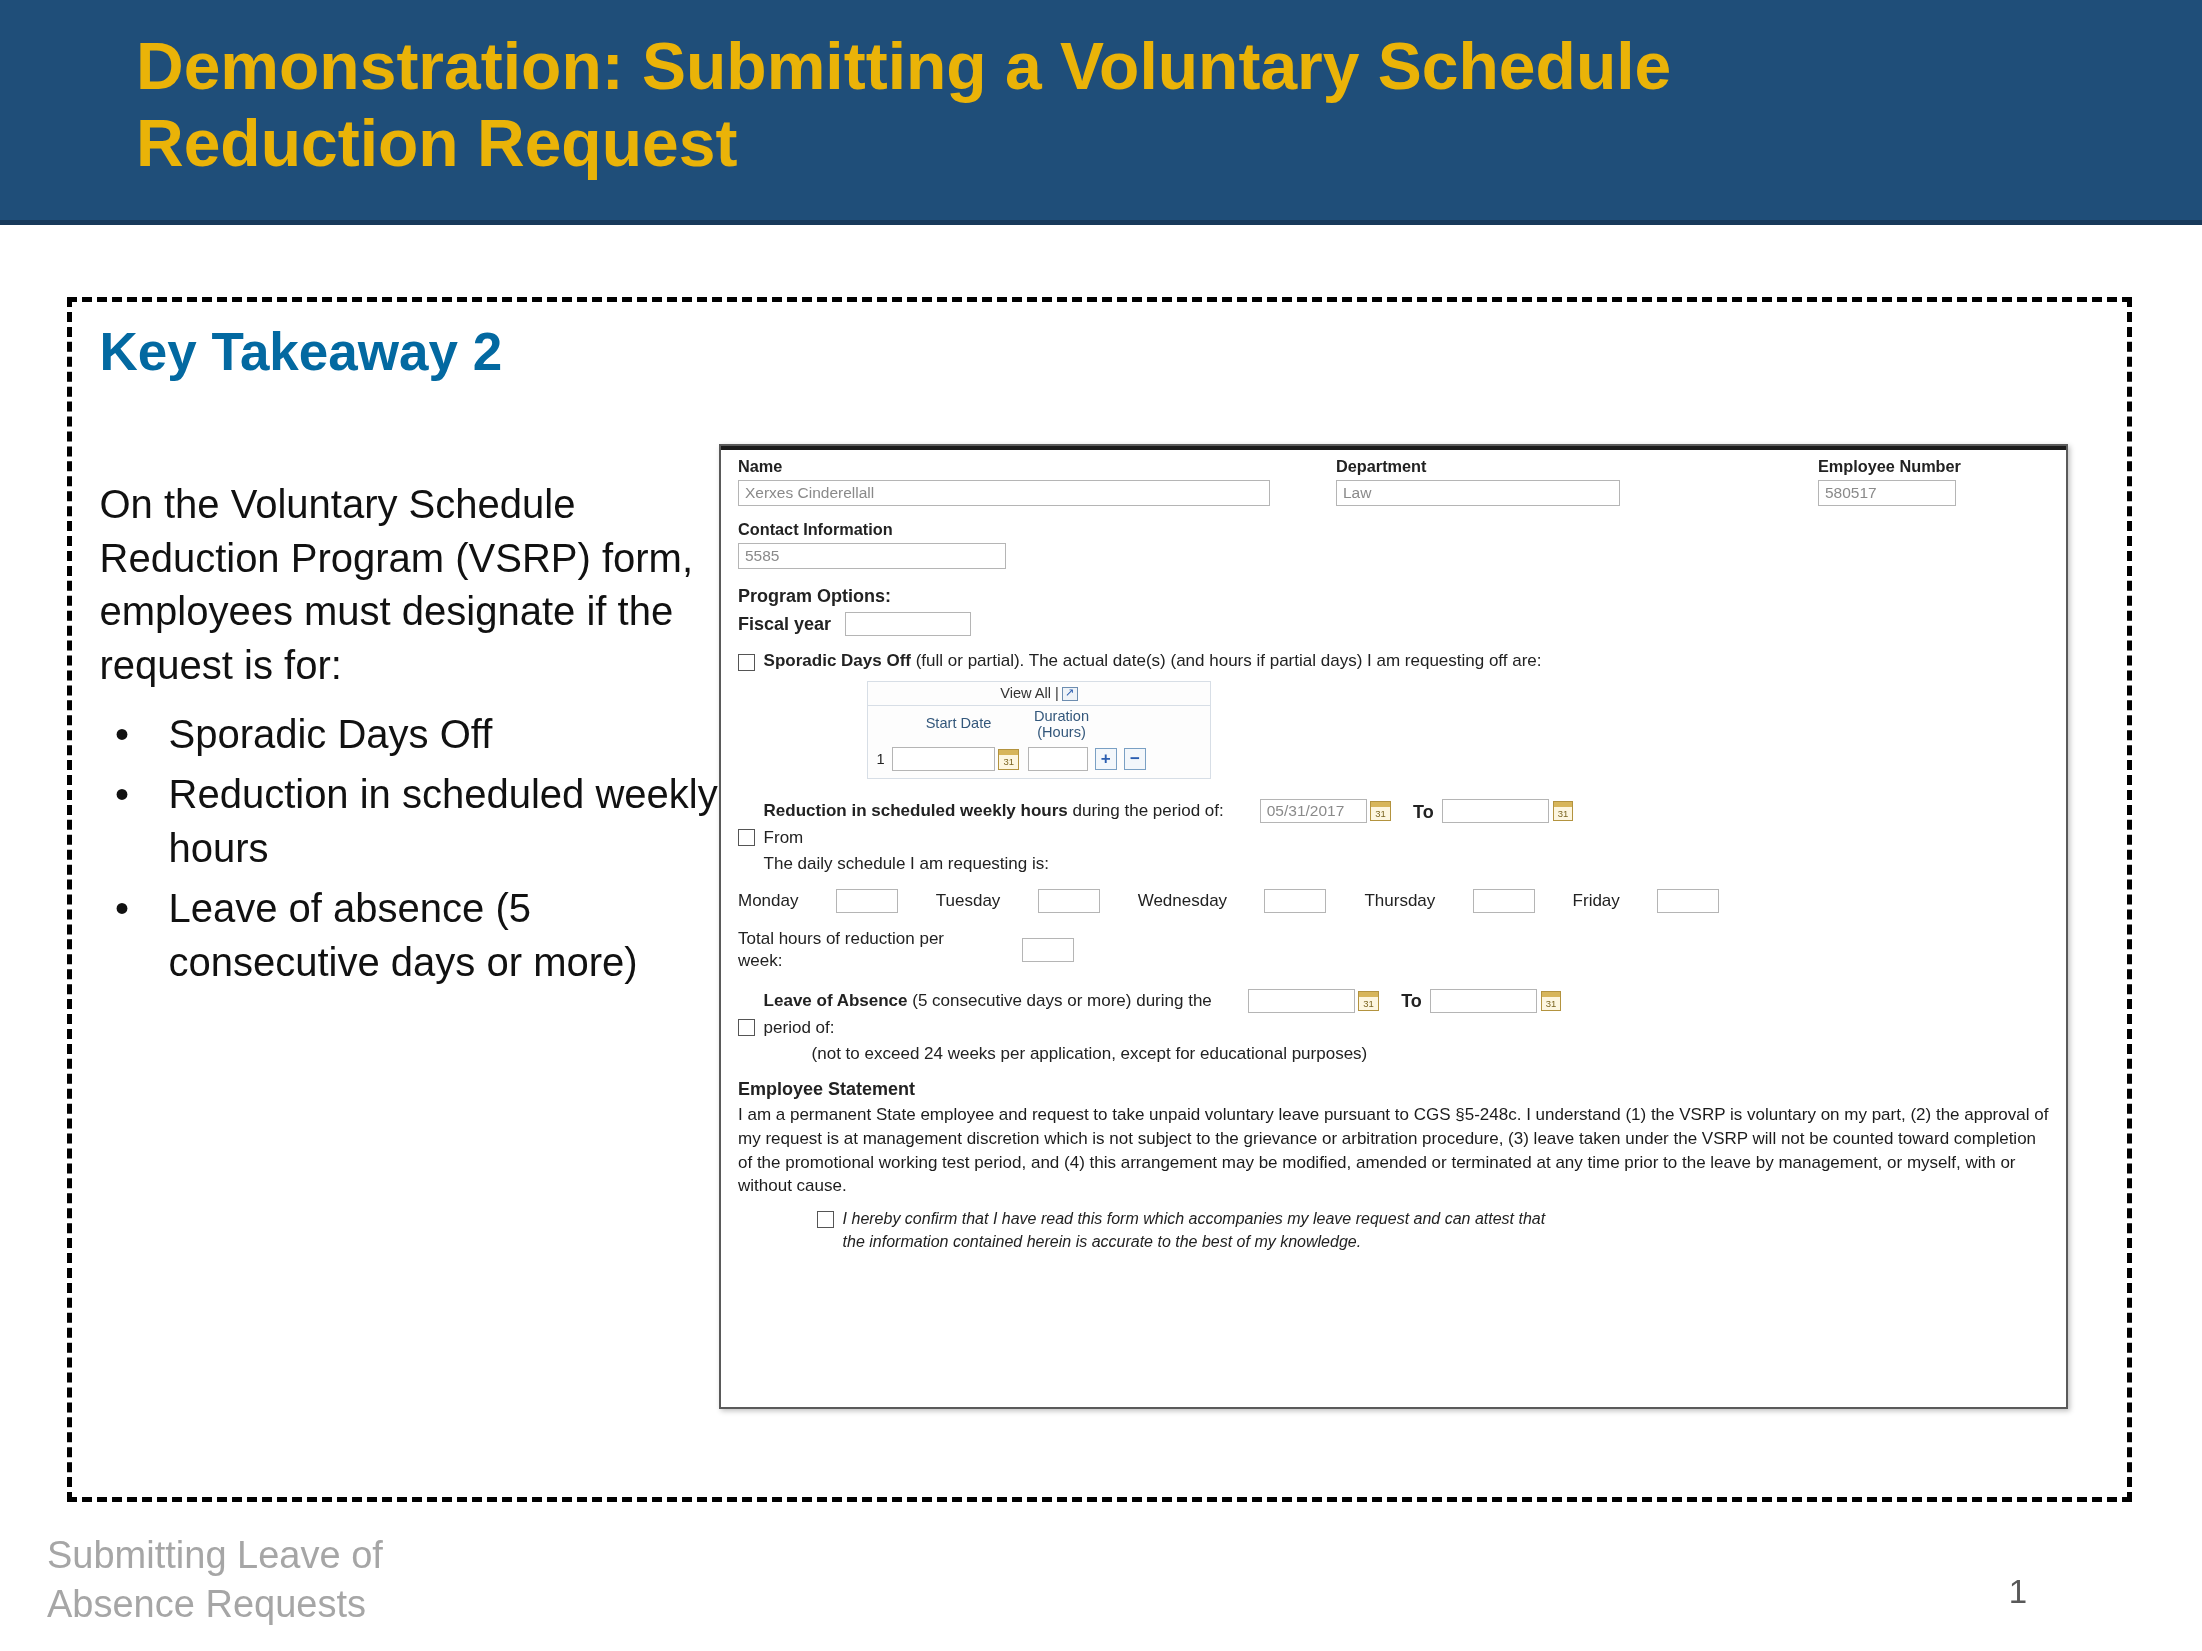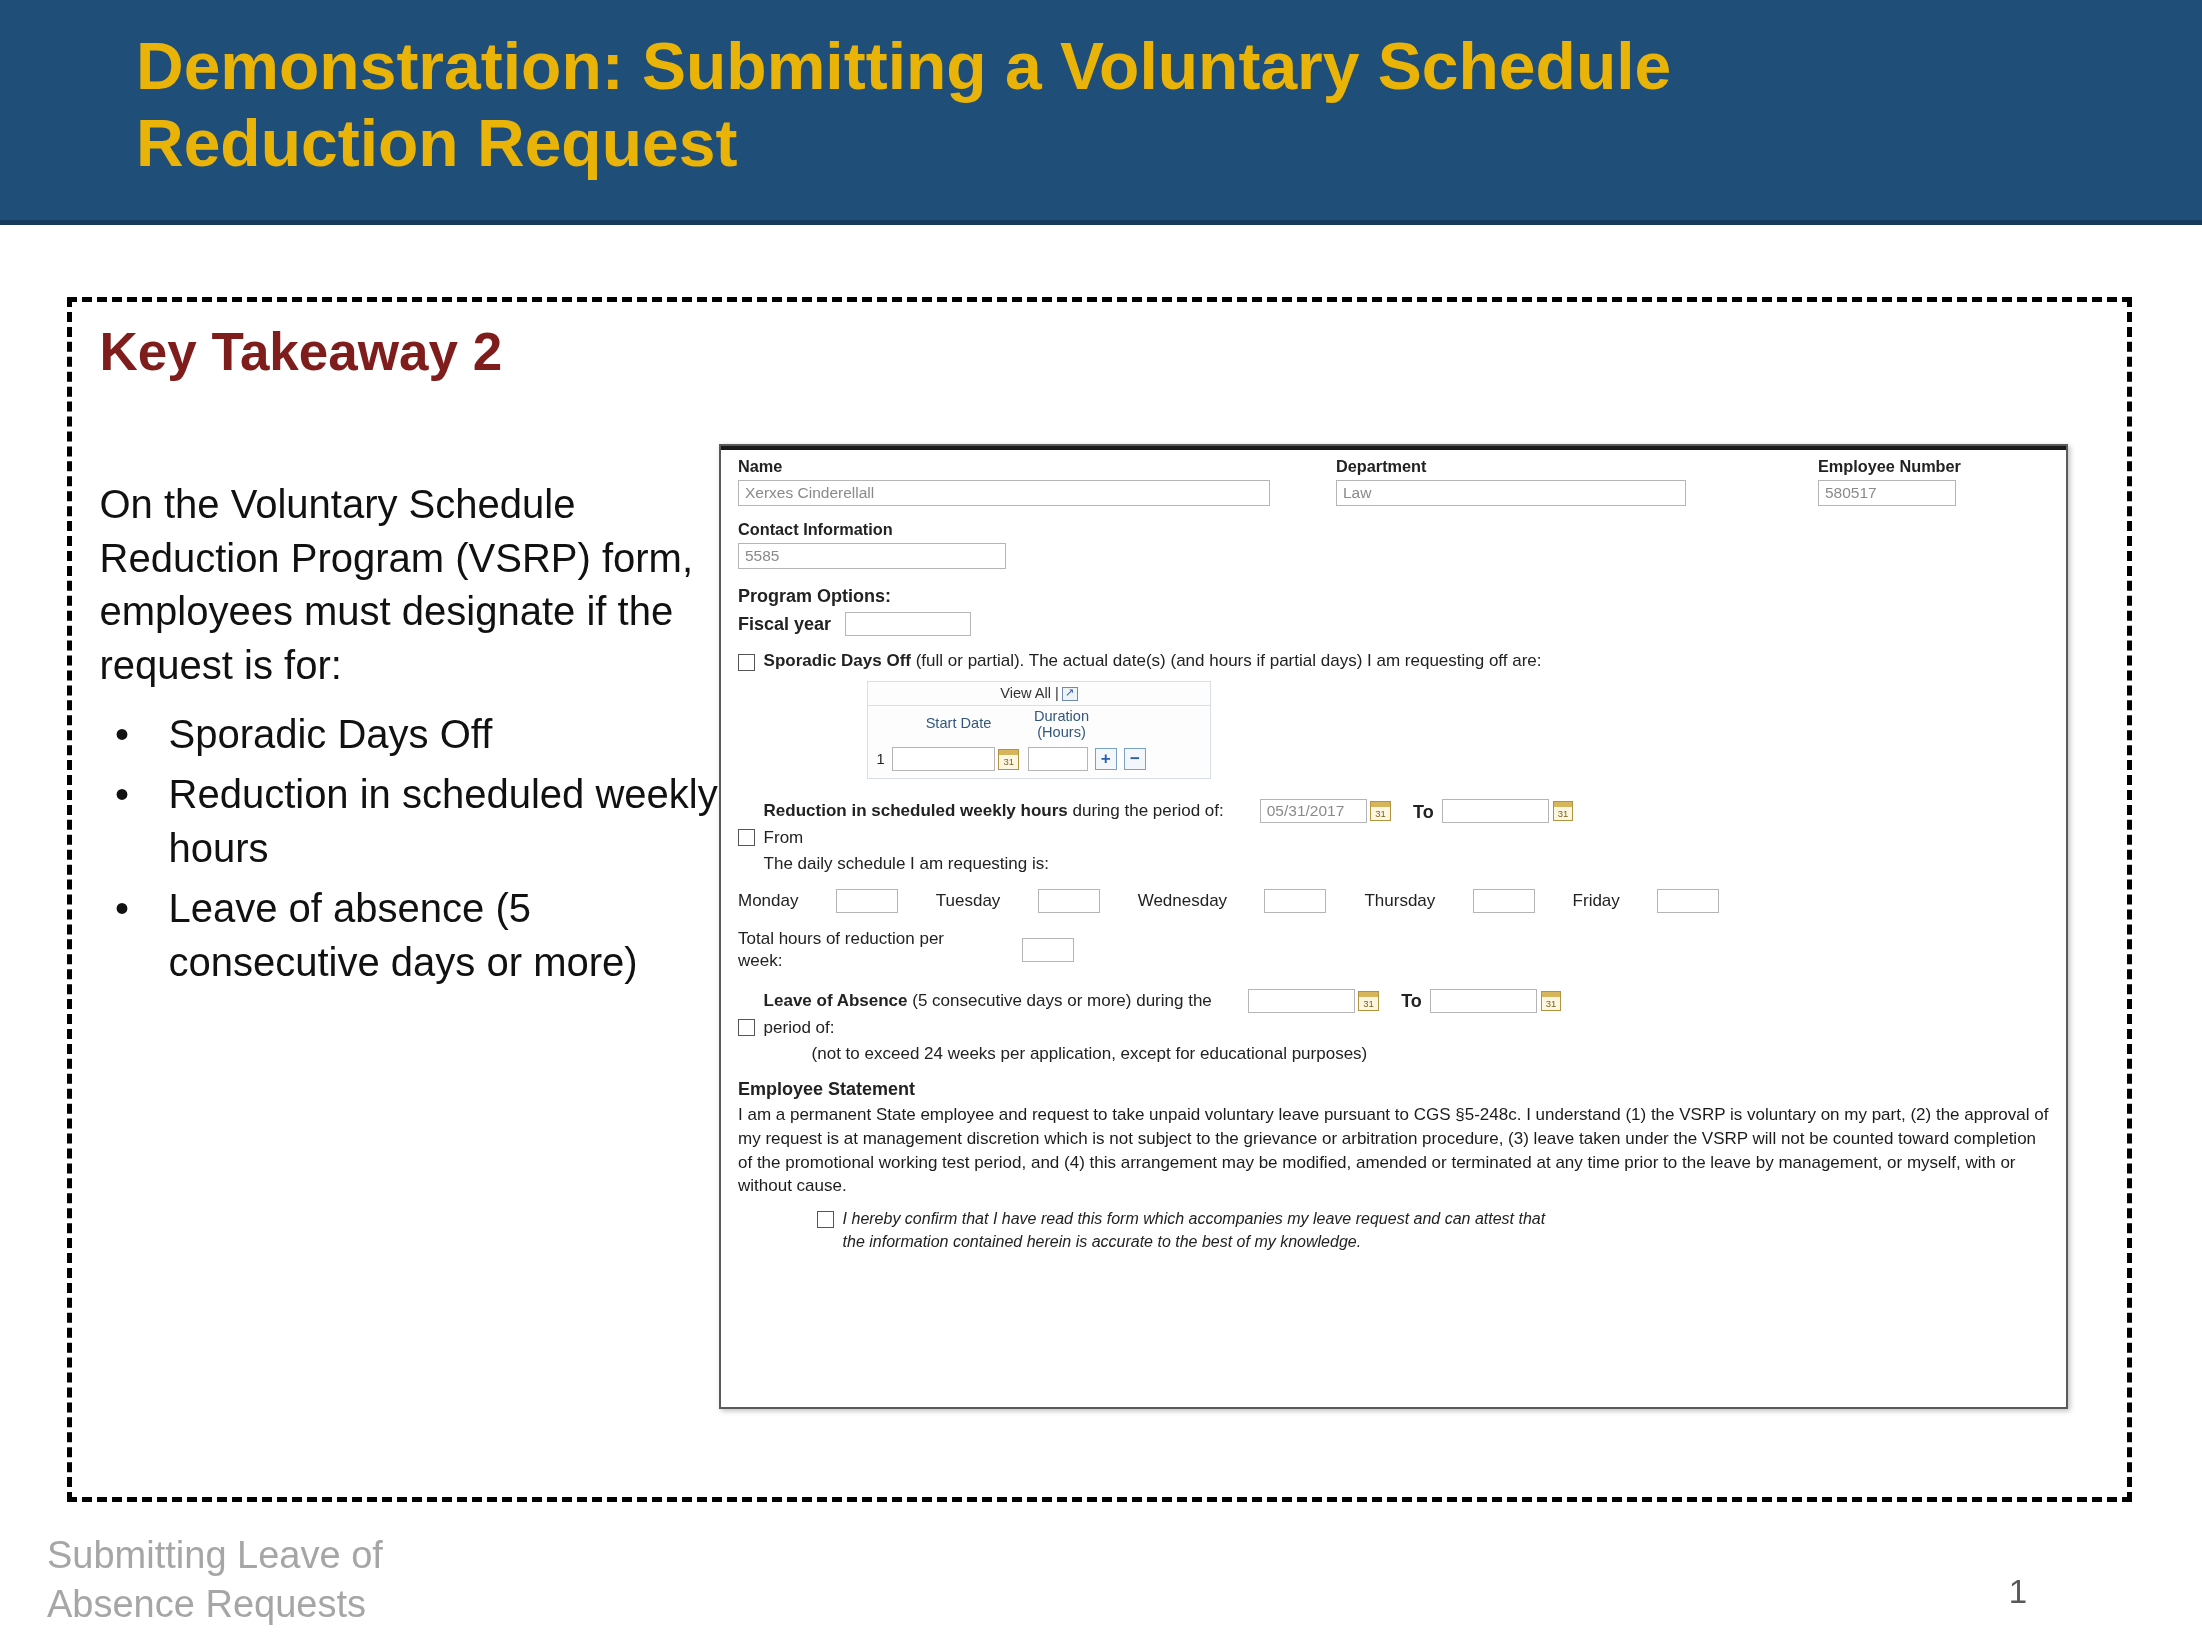--- a/index.html
+++ b/index.html
@@ -21,21 +21,21 @@
     color:#eab308; font-weight:bold; font-size:66px; line-height:1.18;
   }
 
   
   .kt-box {
     position:absolute; left:67px; top:297px; width:2065px; height:1205px;
     border:5.2px dashed #000; background:#fff;
   }
   .kt-heading {
     position:absolute; left:27.5px; top:19px;
-    font-size:53px; font-weight:bold; color:#7f1d1d;
+    font-size:53px; font-weight:bold; color:#0369a1;
   }
   .kt-text {
     position:absolute; left:27.5px; top:176px; width:632px;
     font-size:40px; color:#111; line-height:1.34;
   }
   .kt-list { margin-top:15.5px; list-style:none; }
   .kt-list li {
     padding-left:69px; position:relative; line-height:1.34; margin-top:6.9px;
   }
   .kt-list li::before {
@@ -55,21 +55,21 @@
   .sec-hdr { font-weight:bold; font-size:20px; padding:5.2px 0 6.9px 0; }
 
   .frow { display:flex; align-items:center; }
   .fld { display:flex; flex-direction:column; }
   .flabel { font-weight:bold; font-size:16.3px; margin-bottom:4.3px; }
   .inp {
     border:0.9px solid #b5b5b5; height:26px; font-size:15.5px; color:#8a8a8a;
     padding:1.7px 6px; background:#fff; font-family:"Liberation Sans",sans-serif;
   }
   .w-name  { width:598px; }  .w-name .inp { width:532px; }
-  .w-dept  { width:482px; }  .w-dept .inp { width:350px; }
+  .w-dept  { width:482px; }  .w-dept .inp { width:284px; }
   .w-emp   { }               .w-emp  .inp { width:138px; }
   .contact { margin-top:13.8px; } .contact .inp { width:268px; }
 
   .blabel { font-weight:bold; font-size:18px; }
   .po-line { margin-top:17px; }
   .fiscal-row { margin-top:5.2px; align-items:center; }
   .fiscal-row .inp { width:126px; height:24px; margin-left:13.8px; }
 
   .cb {
     display:inline-block; width:17px; height:17px; border:1.7px solid #555;

